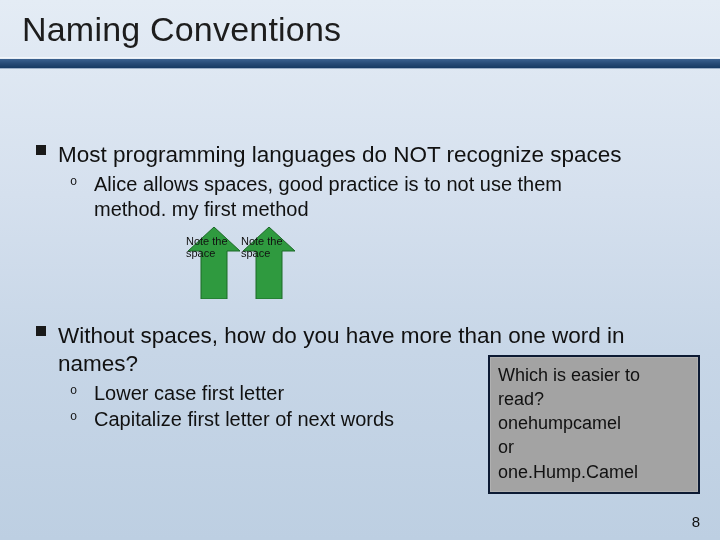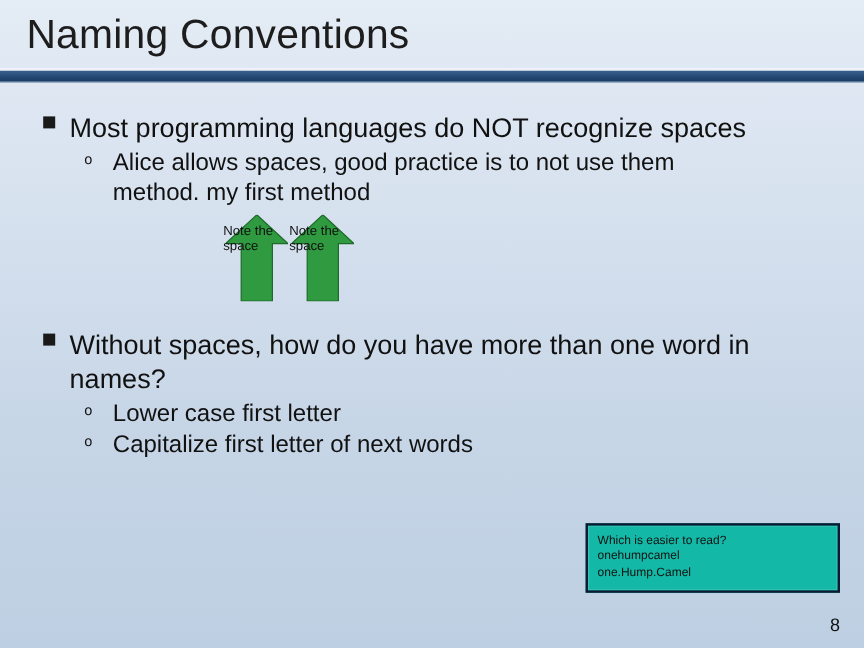--- a/index.html
+++ b/index.html
@@ -48,20 +48,21 @@
   .content {
     padding: 22px 28px 0 36px;
     color: #111;
   }
   .bullet-1 {
     position: relative;
     padding-left: 22px;
     font-size: 22.5px;
     line-height: 1.22;
     margin-bottom: 4px;
+    margin-top: 48px;
   }
   .bullet-1::before {
     content: "";
     position: absolute;
     left: 0;
     top: 4px;
     width: 10px;
     height: 10px;
     background: #1a1a1a;
   }
@@ -107,24 +108,24 @@
   }
   .section-gap { height: 3px; }
   .section-2 .bullet-1 { margin-top: 16px; }
   .sub-list .bullet-2 { margin-top: 2px; font-size: 20px; }
   .italic-em { font-style: italic; }
   .callout {
     position: absolute;
     right: 20px;
     bottom: 46px;
     width: 212px;
-    background: #14b8a6;
+    background: #a3a3a3;
     border: 2px solid #0c1a33;
     padding: 6px 8px 8px 8px;
-    font-size: 10px;
+    font-size: 18px;
     line-height: 1.35;
     color: #111;
     box-shadow: inset 0 0 0 1px rgba(255,255,255,0.15);
   }
   .page-num {
     position: absolute;
     right: 20px;
     bottom: 10px;
     font-size: 15px;
     color: #111;
@@ -170,17 +171,18 @@
         <div class="bullet-2">Lower case first letter</div>
         <div class="bullet-2">Capitalize first letter of next words</div>
       </div>
     </div>
 
   </div>
 
   <div class="callout">
     <div>Which is easier to read?</div>
     <div>onehumpcamel</div>
+    <div>or</div>
     <div>one.Hump.Camel</div>
   </div>
 
   <div class="page-num">8</div>
 </div>
 
 </body></html>

